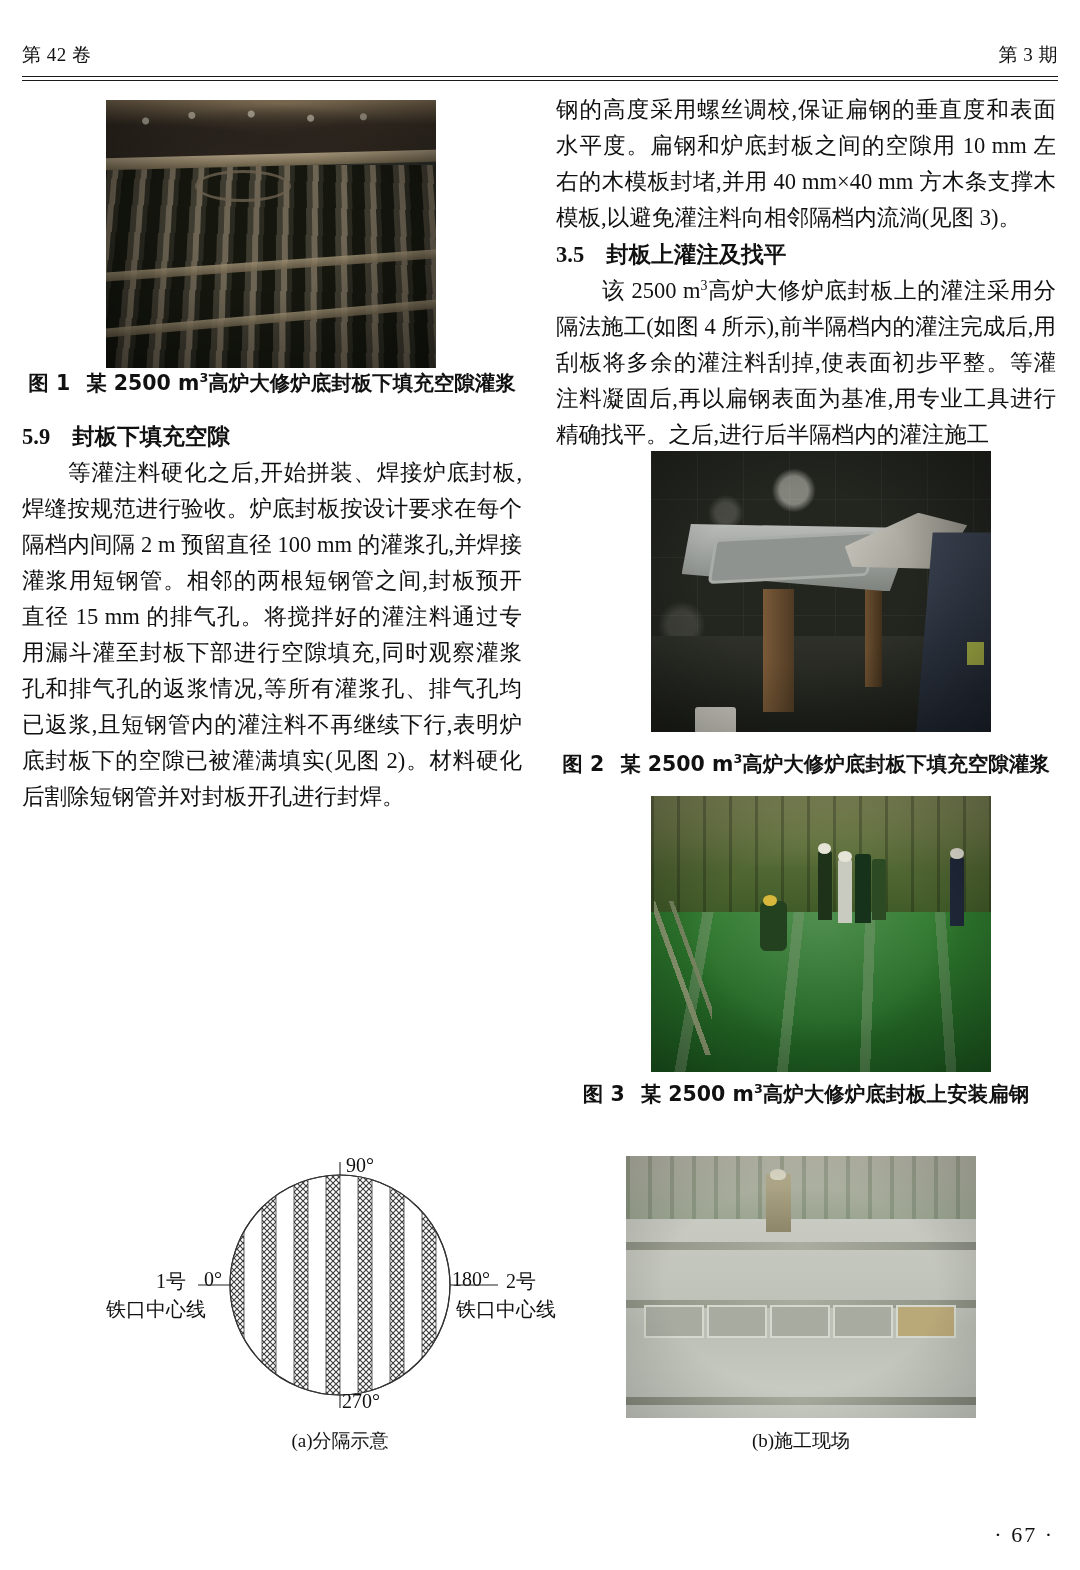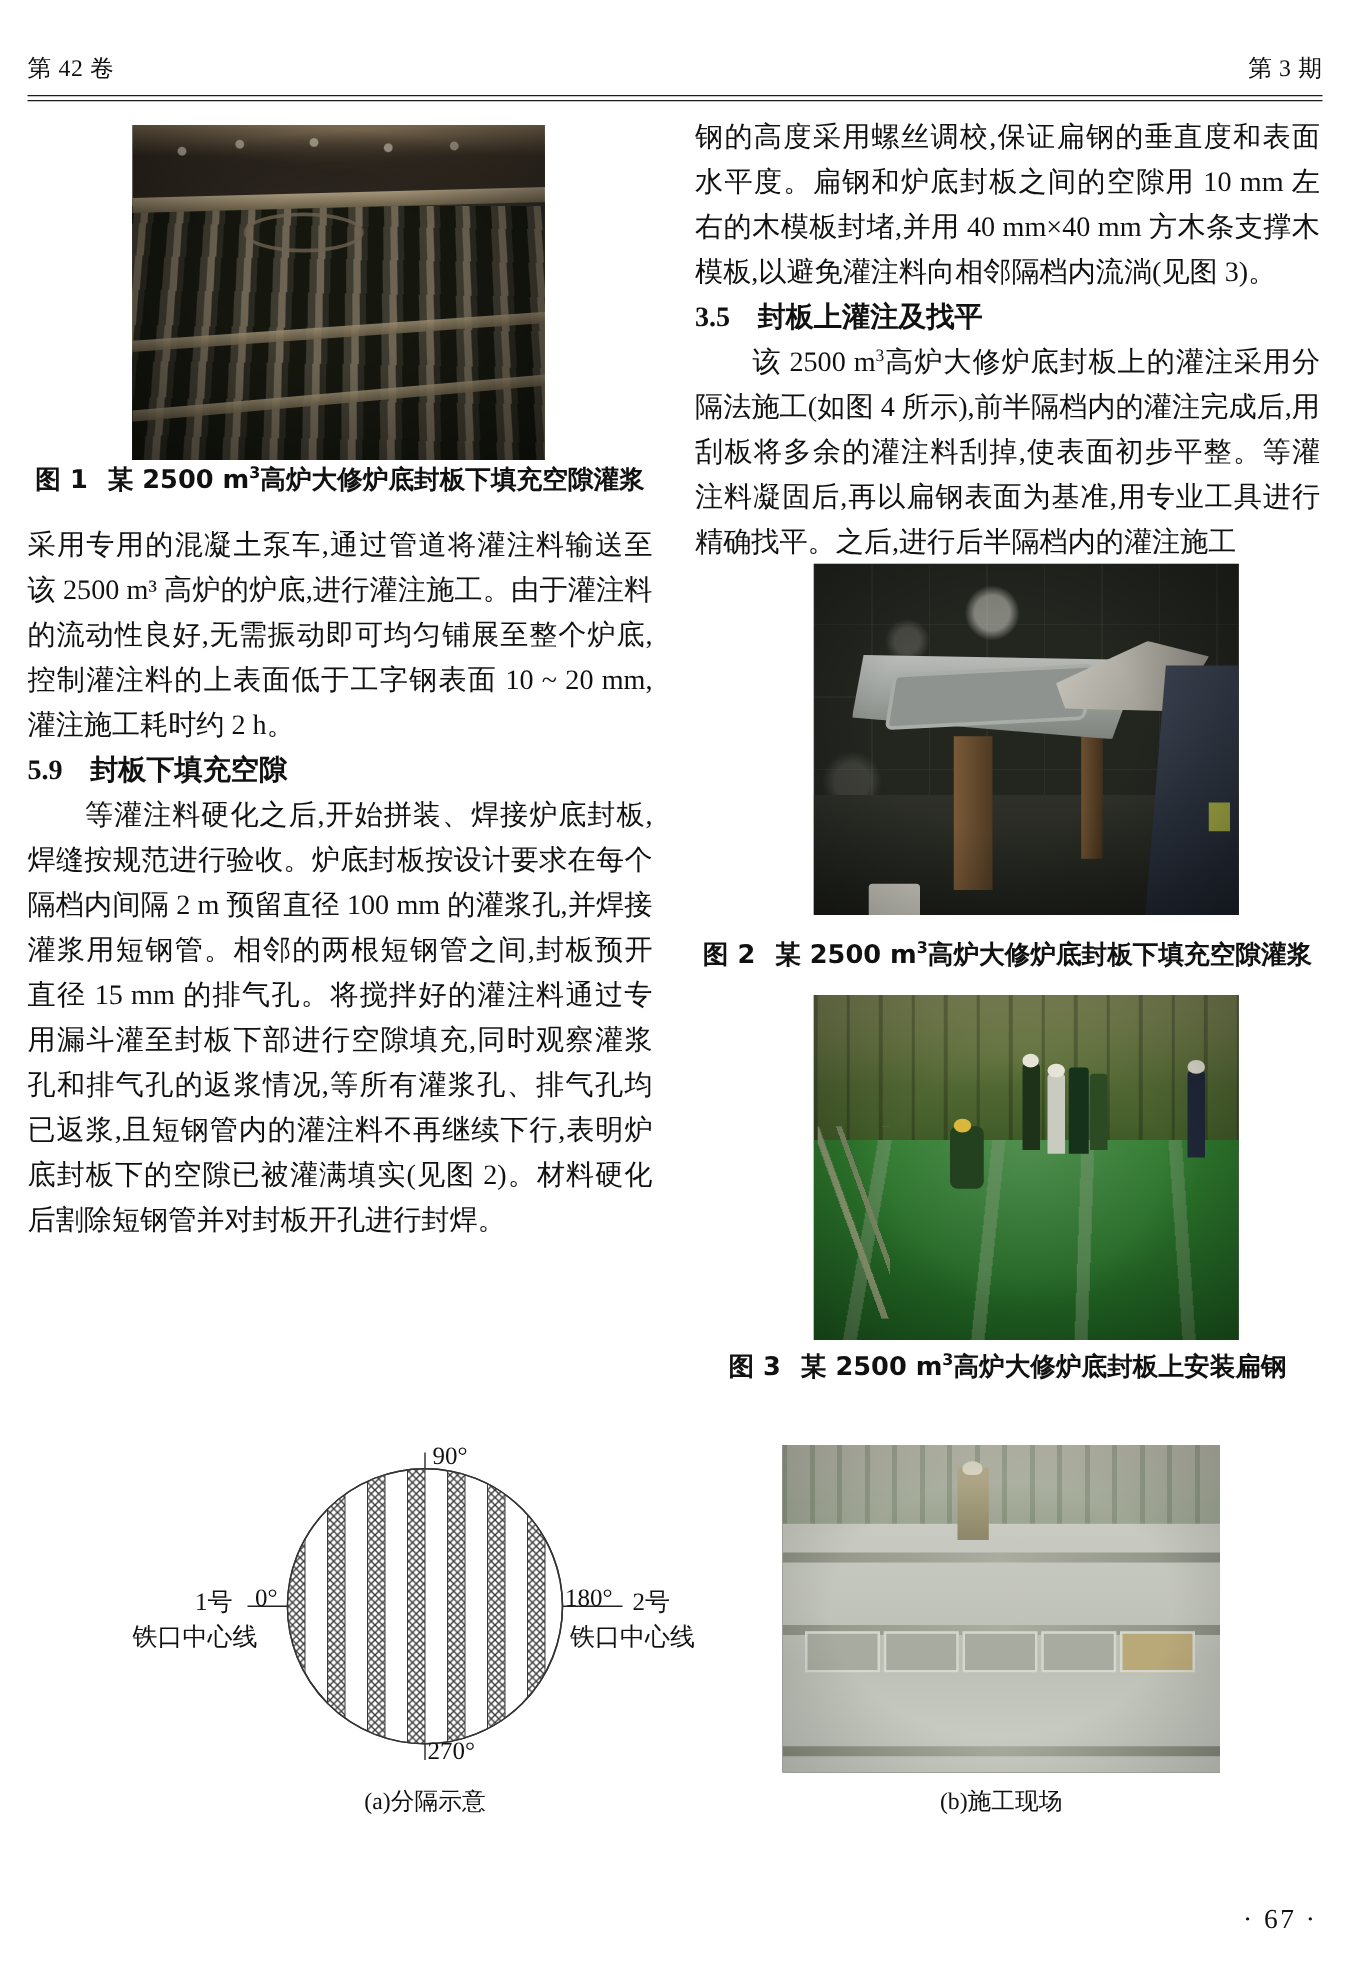--- a/index.html
+++ b/index.html
@@ -195,21 +195,20 @@
   <div class="col col-left">
 
     <div style="height:276px"></div>
 
     <div class="figcap">
       <span class="lbl">图 1</span><span>某 2500 </span><span>m</span><sup>3</sup><span>高炉大修炉底封板下填充空隙灌浆</span>
     </div>
 
     <div style="height:20px"></div>
 
-    <p class="body">采用专用的混凝土泵车,通过管道将灌注料输送至该 2500 m³ 高炉的炉底,进行灌注施工。由于灌注料的流动性良好,无需振动即可均匀铺展至整个炉底,控制灌注料的上表面低于工字钢表面 10 ~ 20 mm,灌注施工耗时约 2 h。</p>
 
     <h3 class="sec">
       <span class="num">5.9</span><span class="t">封板下填充空隙</span>
     </h3>
 
     <p class="body indent">等灌注料硬化之后,开始拼装、焊接炉底封板,焊缝按规范进行验收。炉底封板按设计要求在每个隔档内间隔 2 m 预留直径 100 mm 的灌浆孔,并焊接灌浆用短钢管。相邻的两根短钢管之间,封板预开直径 15 mm 的排气孔。将搅拌好的灌注料通过专用漏斗灌至封板下部进行空隙填充,同时观察灌浆孔和排气孔的返浆情况,等所有灌浆孔、排气孔均已返浆,且短钢管内的灌注料不再继续下行,表明炉底封板下的空隙已被灌满填实(见图 2)。材料硬化后割除短钢管并对封板开孔进行封焊。</p>
 
 
   </div>
 

